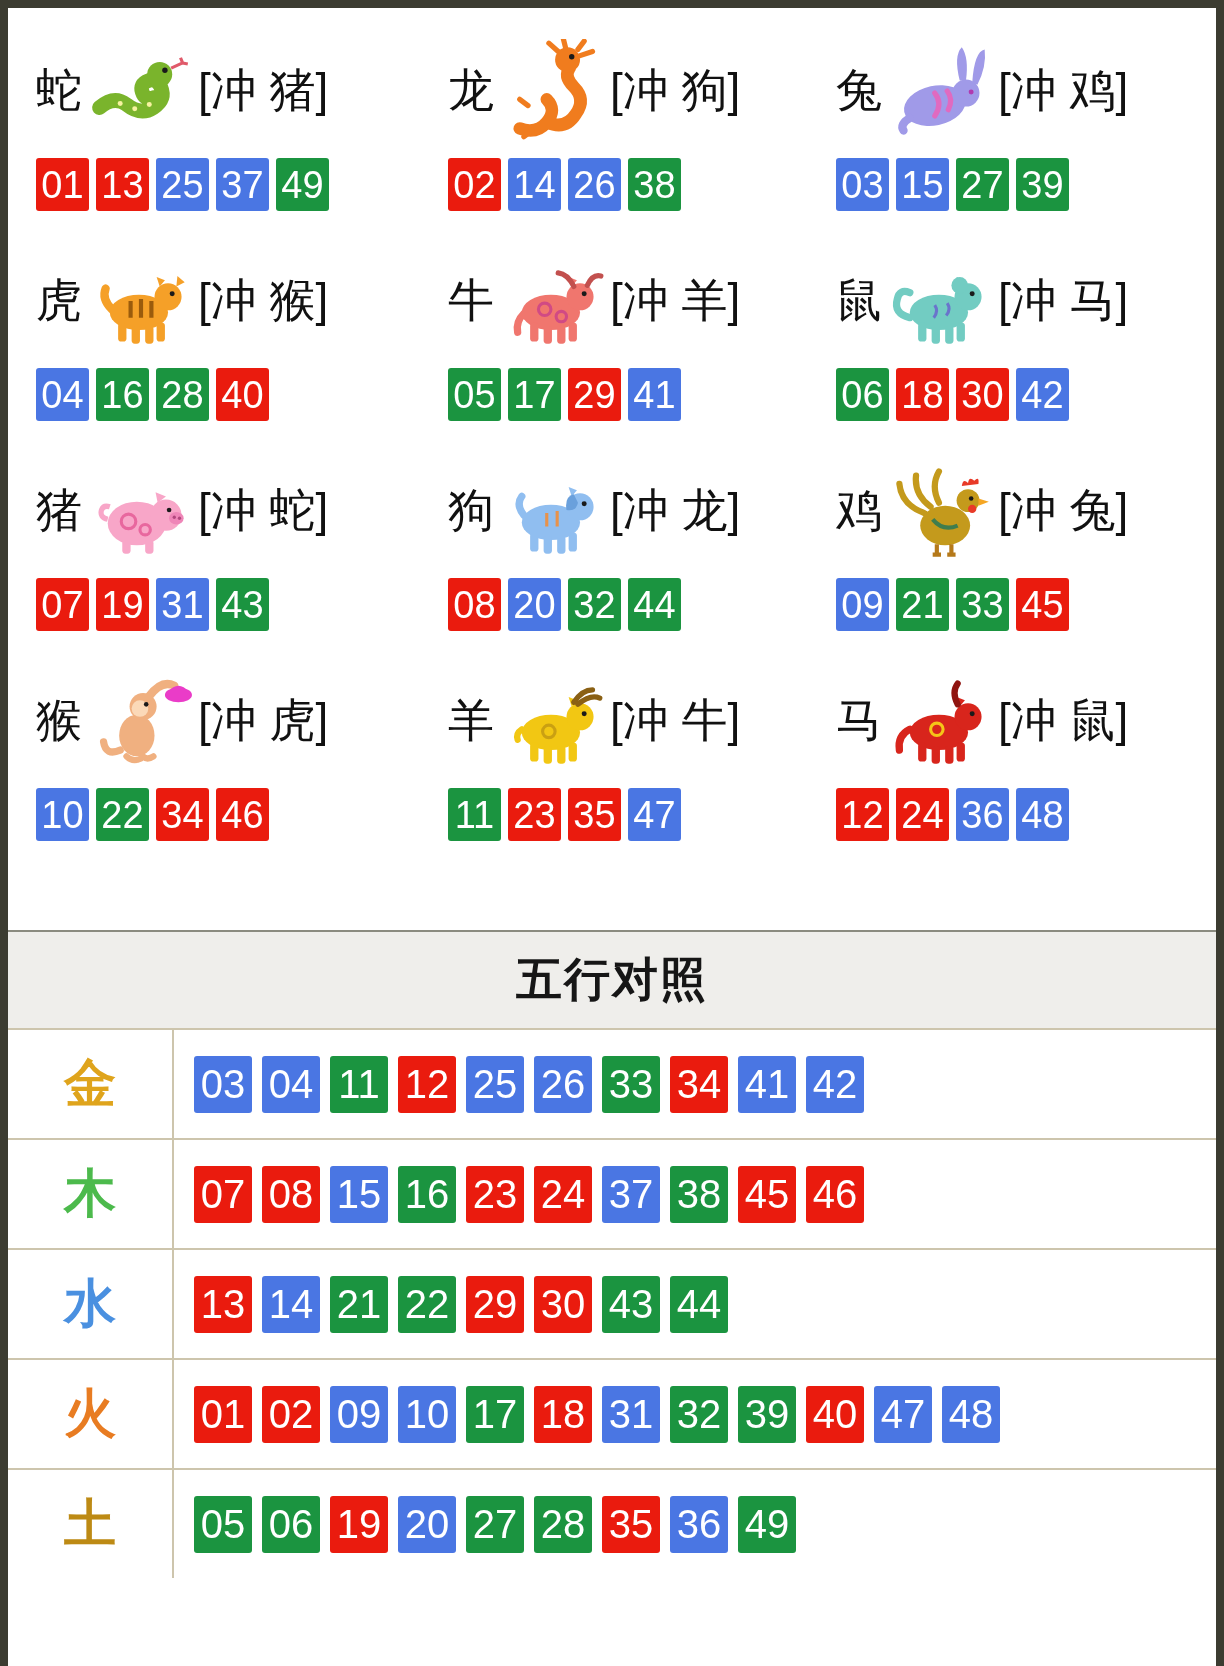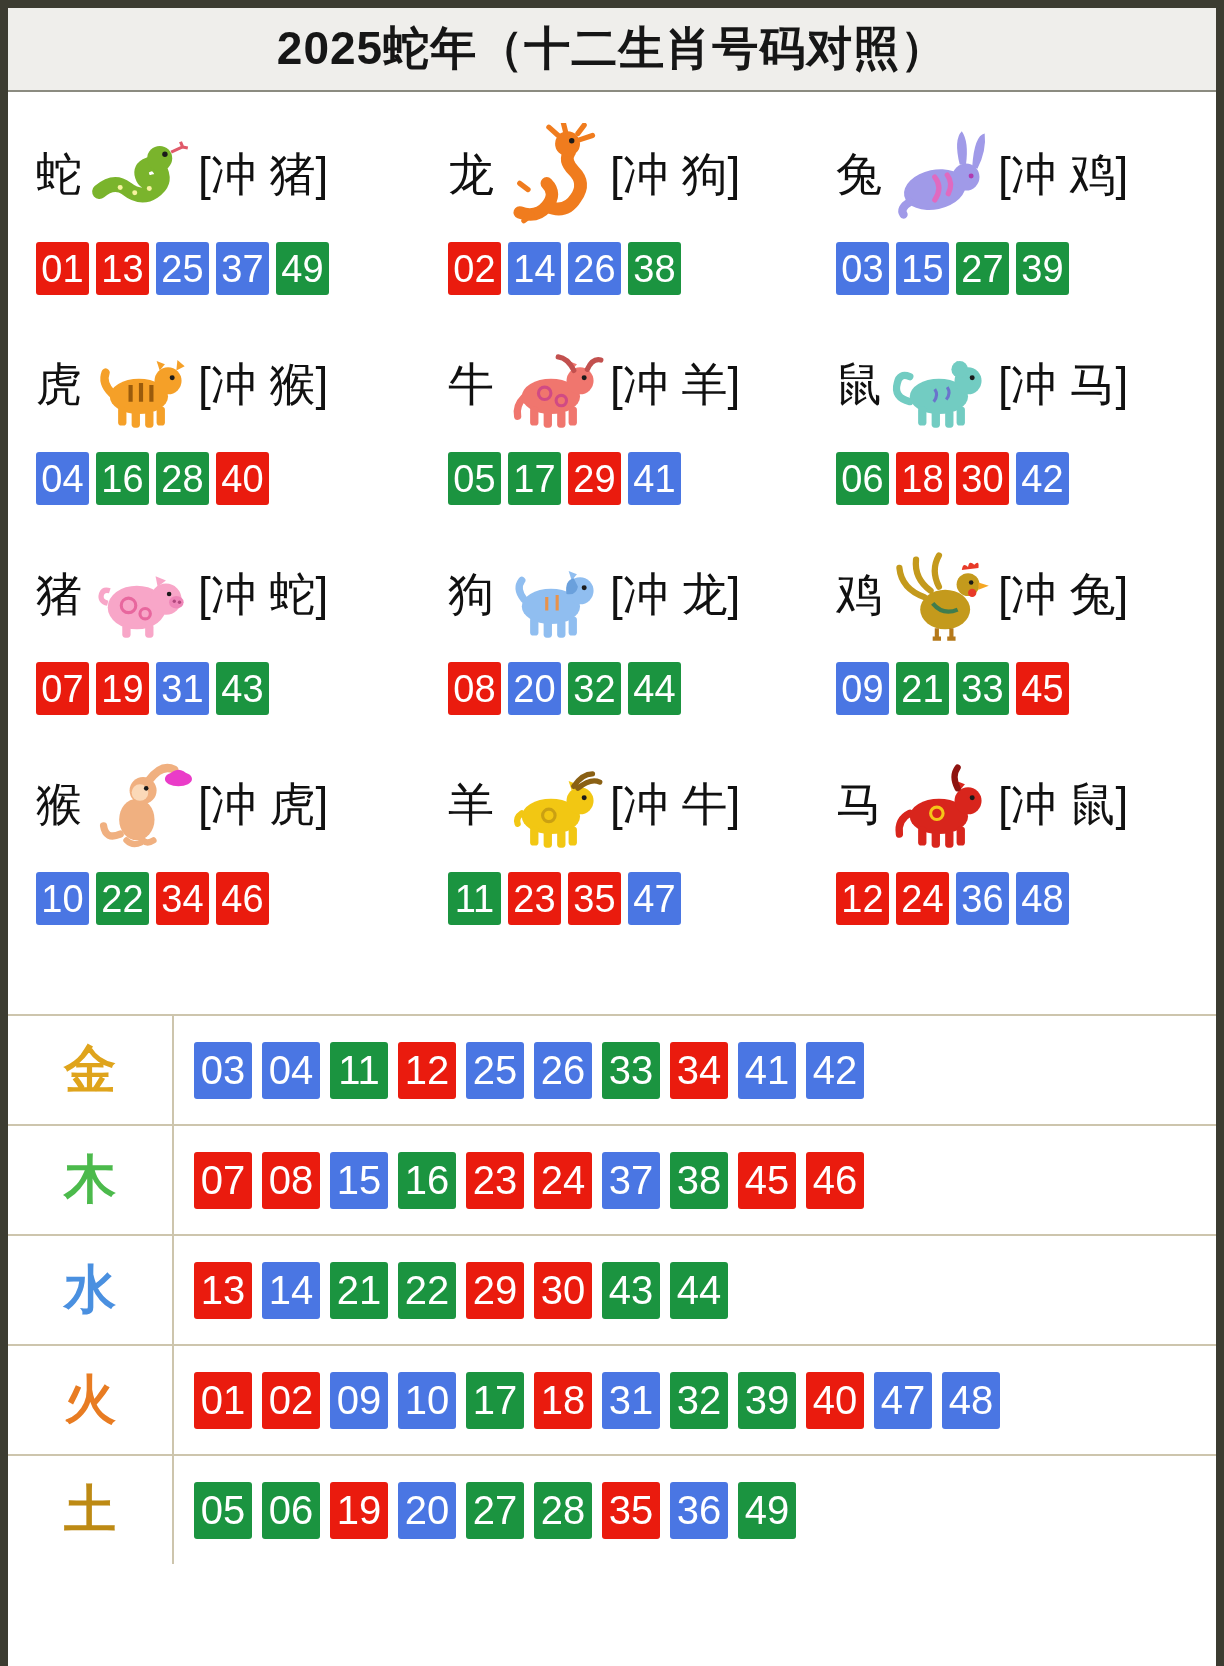--- a/index.html
+++ b/index.html
@@ -45,21 +45,20 @@
     display:flex;align-items:center;justify-content:center;
     font-size:52px;font-weight:700;
   }
   .enums{flex:1;display:flex;align-items:center;gap:10px;padding-left:20px;}
   .ebox{width:58px;height:57px;font-size:40px;}
 </style>
 </head>
 <body>
 
 <div class="frame">
-  <div class="title-bar">2025蛇年（十二生肖号码对照）</div>
   <div class="zodiac-panel">
     <div id="zodiac-grid" class="zodiac-grid">
         <div class="zcell">
           <div class="zlabel">
             <span class="animal">蛇</span>
             <span class="zicon">
               <svg viewBox="0 0 100 100" xmlns="http://www.w3.org/2000/svg">
                 <path d="M10 66 Q24 54 36 63 Q50 74 62 66 Q74 58 69 46 Q64 36 55 41 Q48 45 52 53 Q55 59 63 56" fill="none" stroke="#7ab42c" stroke-width="14" stroke-linecap="round"></path>
                 <circle cx="68" cy="34" r="12" fill="#7ab42c"></circle>
                 <circle cx="73" cy="30" r="2.6" fill="#1a1a1a"></circle>
@@ -358,20 +357,21 @@
           </div>
           <div class="znums">
             <span class="numbox " style="background:#ea1b0e">12</span>
             <span class="numbox " style="background:#ea1b0e">24</span>
             <span class="numbox " style="background:#4a76e3">36</span>
             <span class="numbox " style="background:#4a76e3">48</span>
           </div>
         </div>
       </div>
   </div>
+  <div class="section-header">五行对照</div>
   <div id="elements-table" class="elements-table">
       <div class="erow">
         <div class="ename" style="color:#dfa41c">金</div>
         <div class="enums">
           <span class="numbox ebox" style="background:#4a76e3">03</span>
           <span class="numbox ebox" style="background:#4a76e3">04</span>
           <span class="numbox ebox" style="background:#1b9440">11</span>
           <span class="numbox ebox" style="background:#ea1b0e">12</span>
           <span class="numbox ebox" style="background:#4a76e3">25</span>
           <span class="numbox ebox" style="background:#4a76e3">26</span>

